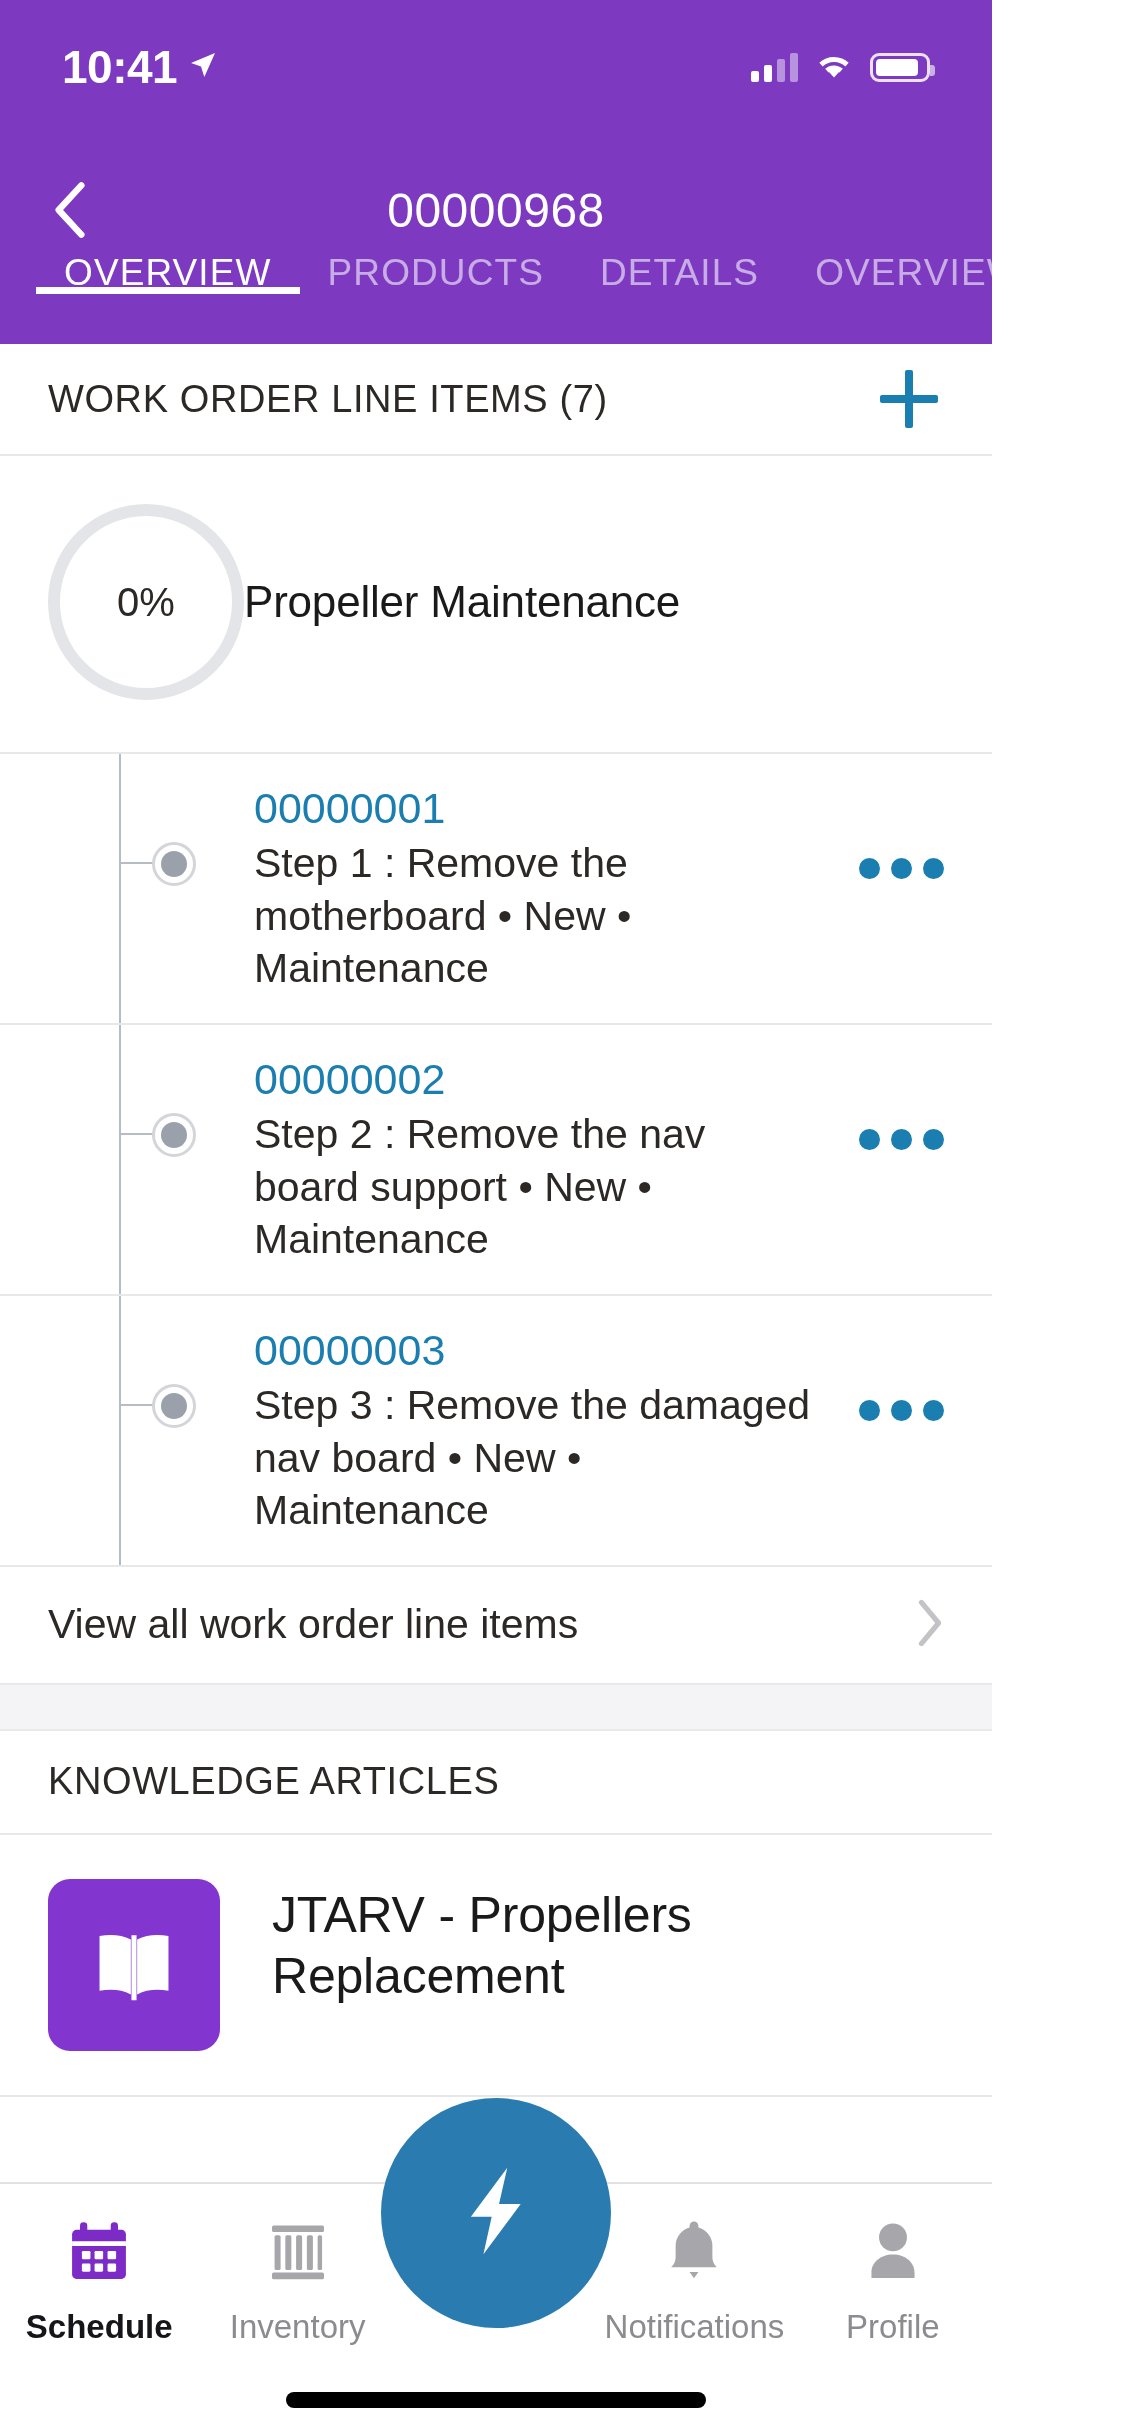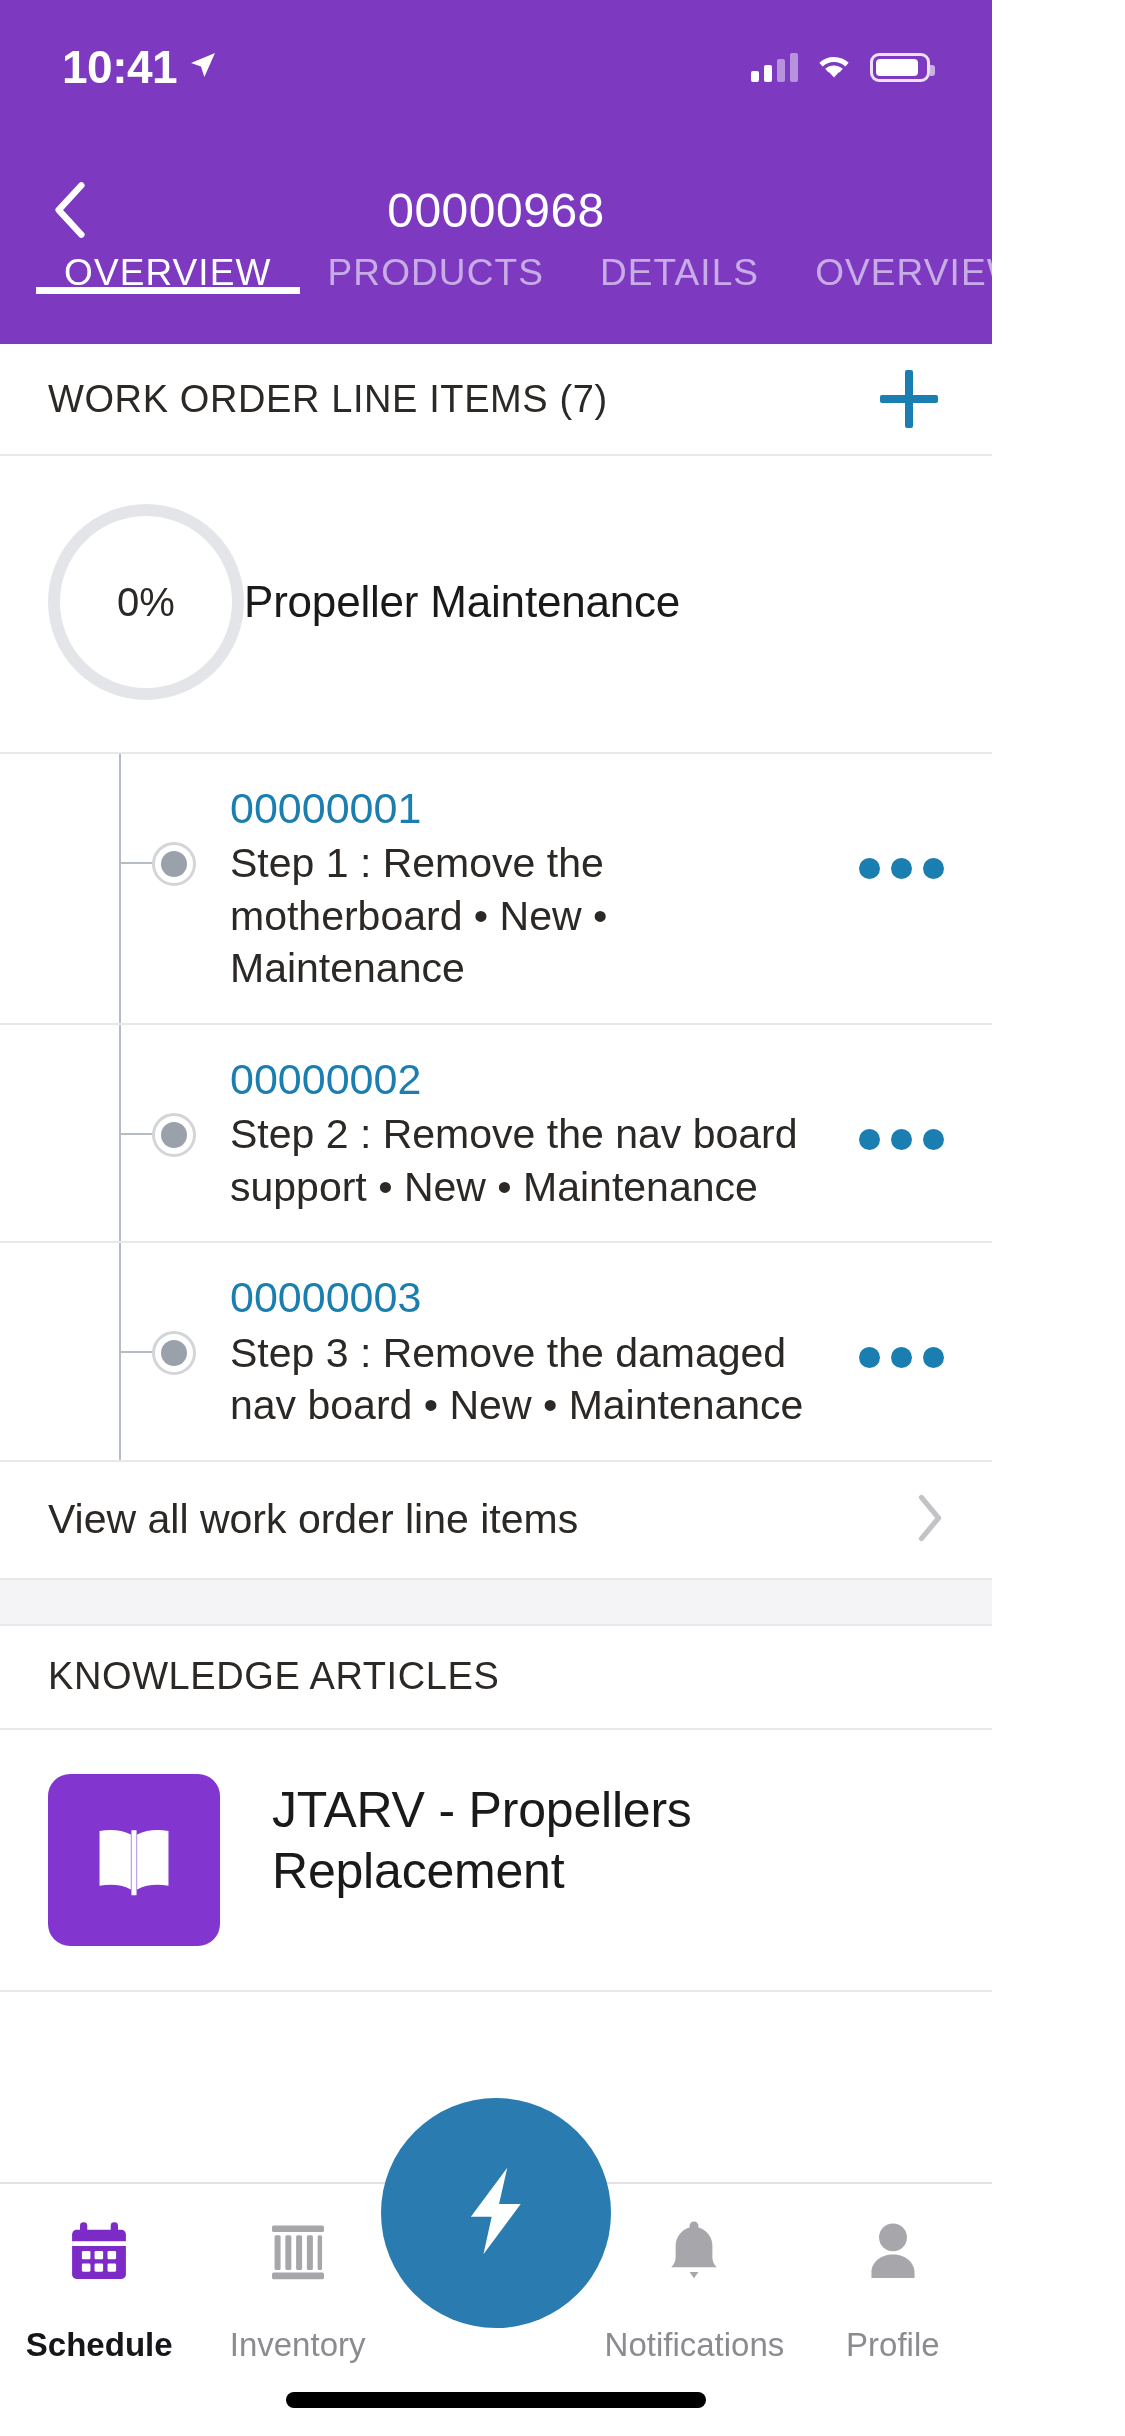--- a/index.html
+++ b/index.html
@@ -78,21 +78,21 @@
     border:12px solid #e4e5e8;
     display:flex; align-items:center; justify-content:center; flex:0 0 auto;
   }
   .ring span { font-size:40px; color:#2b2826; }
   .prog-title { font-size:44px; color:#1a1a1a; letter-spacing:-0.2px; }
 
   
   .items { position:relative; }
   .item {
     position:relative; display:flex; align-items:flex-start;
-    border-bottom:2px solid #e8e8ea; padding:30px 40px 28px 0; min-height:186px;
+    border-bottom:2px solid #e8e8ea; padding:30px 40px 28px 0; min-height:186px;gap:24px;
   }
   .rail { position:absolute; left:119px; top:0; bottom:0; width:2px; background:#b6bcc4; }
   .item .gutter { width:230px; flex:0 0 230px; position:relative; }
   .connector { position:absolute; left:121px; top:78px; width:36px; height:2px; background:#b6bcc4; }
   .bullet {
     position:absolute; left:152px; top:58px;
     width:44px; height:44px; border-radius:50%;
     border:3px solid #d3d5d9; background:#fff;
     display:flex; align-items:center; justify-content:center;
   }
@@ -120,21 +120,21 @@
     width:172px; height:172px; border-radius:22px; background:#8236cf;
     flex:0 0 auto; display:flex; align-items:center; justify-content:center;
   }
   .kn-title { font-size:50px; color:#1a1a1a; line-height:1.22; margin-left:52px; padding-top:6px; letter-spacing:-0.2px; }
 
   
   .botnav {
     position:absolute; left:0; right:0; bottom:0; height:254px; background:#fff;
     border-top:2px solid #e2e2e4; display:flex; align-items:flex-start; padding-top:26px;
   }
-  .bn-item { flex:1 1 0; display:flex; flex-direction:column; align-items:center; gap:32px; }
+  .bn-item { flex:1 1 0; display:flex; flex-direction:column; align-items:center; gap:14px; }
   .bn-item .lbl { font-size:33px; color:#8b8b90; }
   .bn-item.active .lbl { color:#16161a; font-weight:700; }
   .bn-icon { height:84px; display:flex; align-items:center; justify-content:center; }
   .fab {
     position:absolute; left:50%; transform:translateX(-50%); top:-86px;
     width:230px; height:230px; border-radius:50%; background:#2a7cb0;
     display:flex; align-items:center; justify-content:center;
   }
   .fab-slot { flex:1 1 0; }
   .home-ind {

